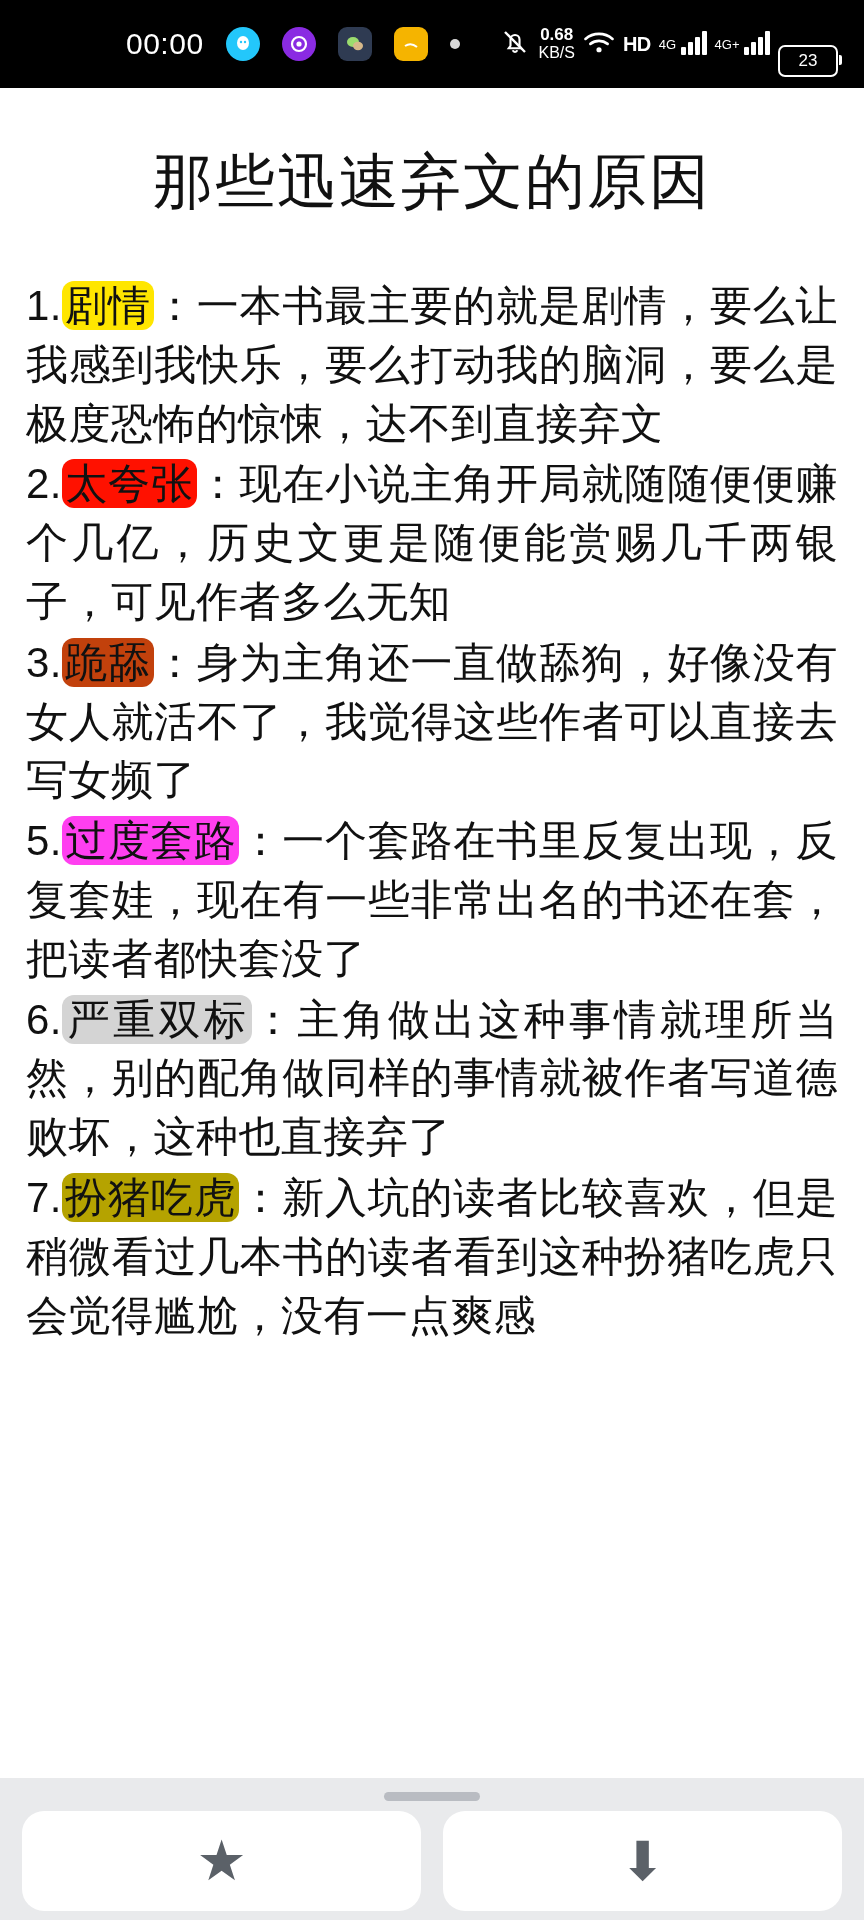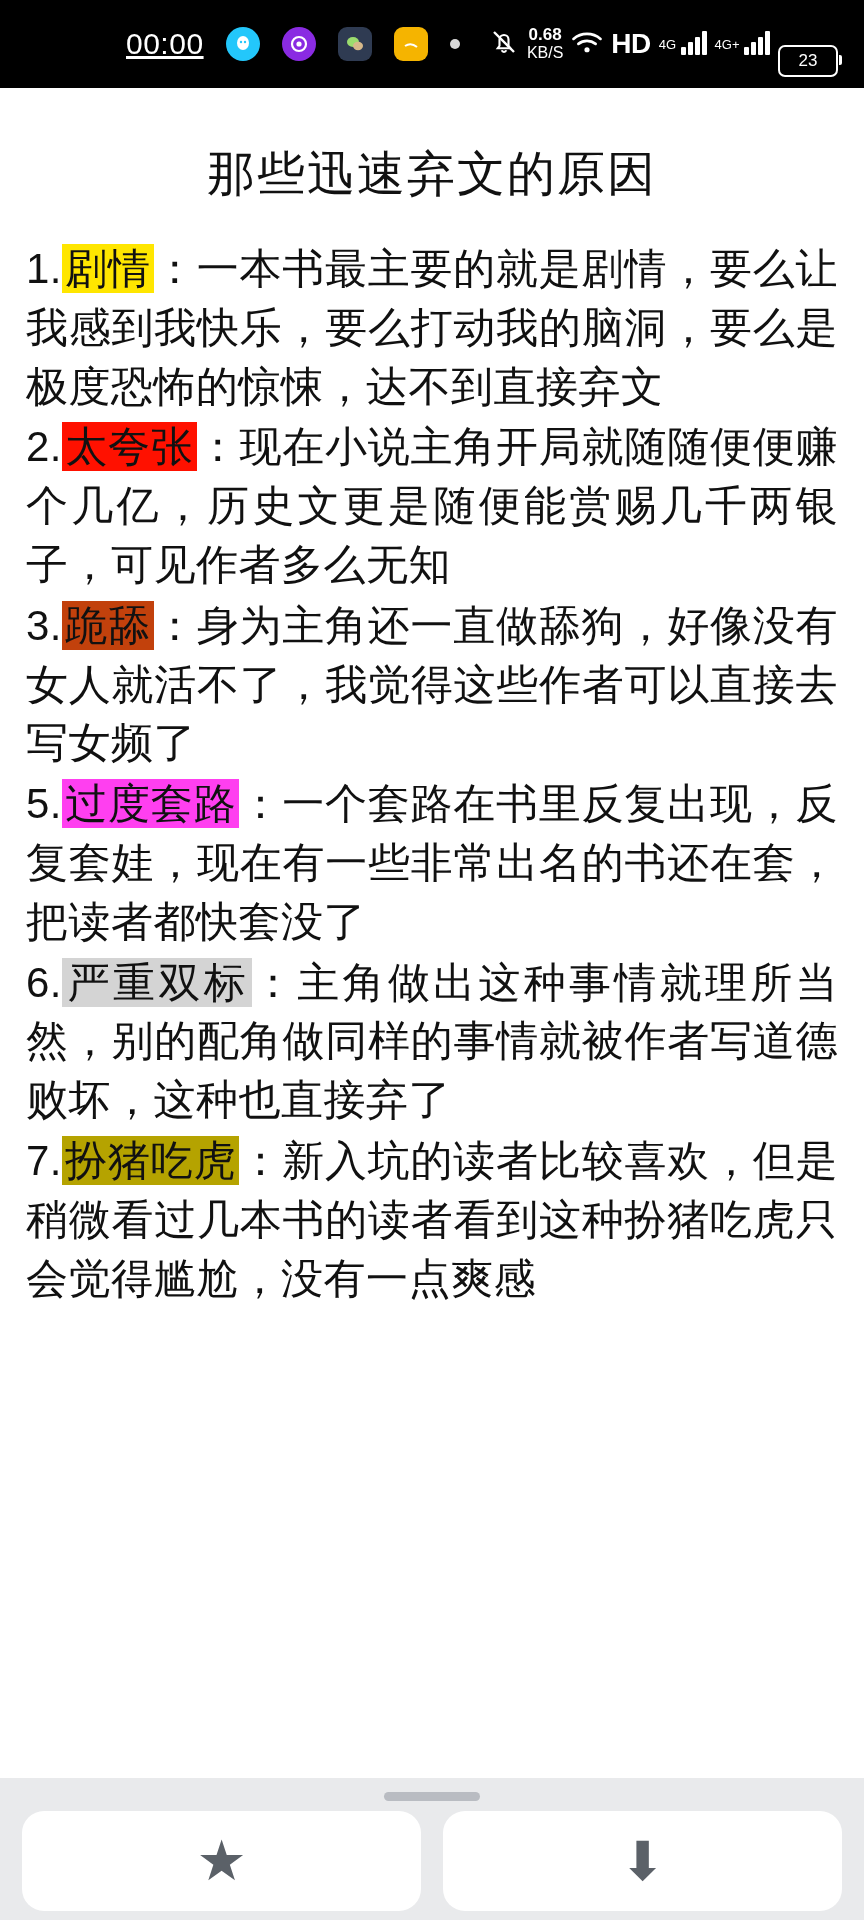--- a/index.html
+++ b/index.html
@@ -25,21 +25,20 @@
     padding: 0 26px;
     box-sizing: border-box;
     position: relative;
   }
   .sb-left {
     display: flex;
     align-items: center;
     gap: 22px;
     flex: 1;
     padding-left: 100px;
-    text-decoration: underline;
   }
   .sb-clock {
     font-size: 30px;
     letter-spacing: 0.5px;
     font-family: "Liberation Sans", sans-serif;
   }
   .sb-right {
     display: flex;
     align-items: center;
     gap: 8px;
@@ -62,21 +61,21 @@
   .dot-small  { width: 10px; height: 10px; border-radius: 50%; background: #d8d8d8; display:inline-block; }
 
   .net-speed {
     text-align: center;
     line-height: 1.05;
     font-size: 17px;
     font-weight: bold;
   }
   .net-speed .unit { font-size: 16px; font-weight: normal; margin-top: 6px; }
 
-  .hd-label { font-size: 28px; font-weight: bold; letter-spacing: -0.5px; }
+  .hd-label { font-size: 20px; font-weight: bold; letter-spacing: -0.5px; }
   .sig {
     display: inline-flex;
     align-items: flex-end;
     gap: 2px;
     height: 26px;
   }
   .sig i { display:block; width:5px; background:#fff; border-radius:1px; }
   .sig i:nth-child(1){height:8px}
   .sig i:nth-child(2){height:13px}
   .sig i:nth-child(3){height:18px}
@@ -109,37 +108,37 @@
   
   .content {
     background: #ffffff;
     height: 1690px;
     padding: 34px 26px 0 26px;
     box-sizing: border-box;
     overflow: hidden;
   }
   .page-title {
     text-align: center;
-    font-size: 48px;
+    font-size: 60px;
     color: #111;
     letter-spacing: 2px;
-    margin: 20px 0 34px 0;
+    margin: 20px 0 54px 0;
     font-family: "Liberation Sans", sans-serif;
   }
   .body-text {
     font-size: 42px;
     line-height: 1.40;
     color: #111;
     letter-spacing: 0.5px;
     text-align: justify;
   }
   .body-text p { margin: 0 0 2px 0; }
   .hl {
     padding: 1px 3px;
-    border-radius: 0;
+    border-radius: 12px;
   }
 
   
   .bottom {
     position: absolute;
     left: 0;
     bottom: 0;
     width: 864px;
     height: 142px;
     background: #e9eaec;

